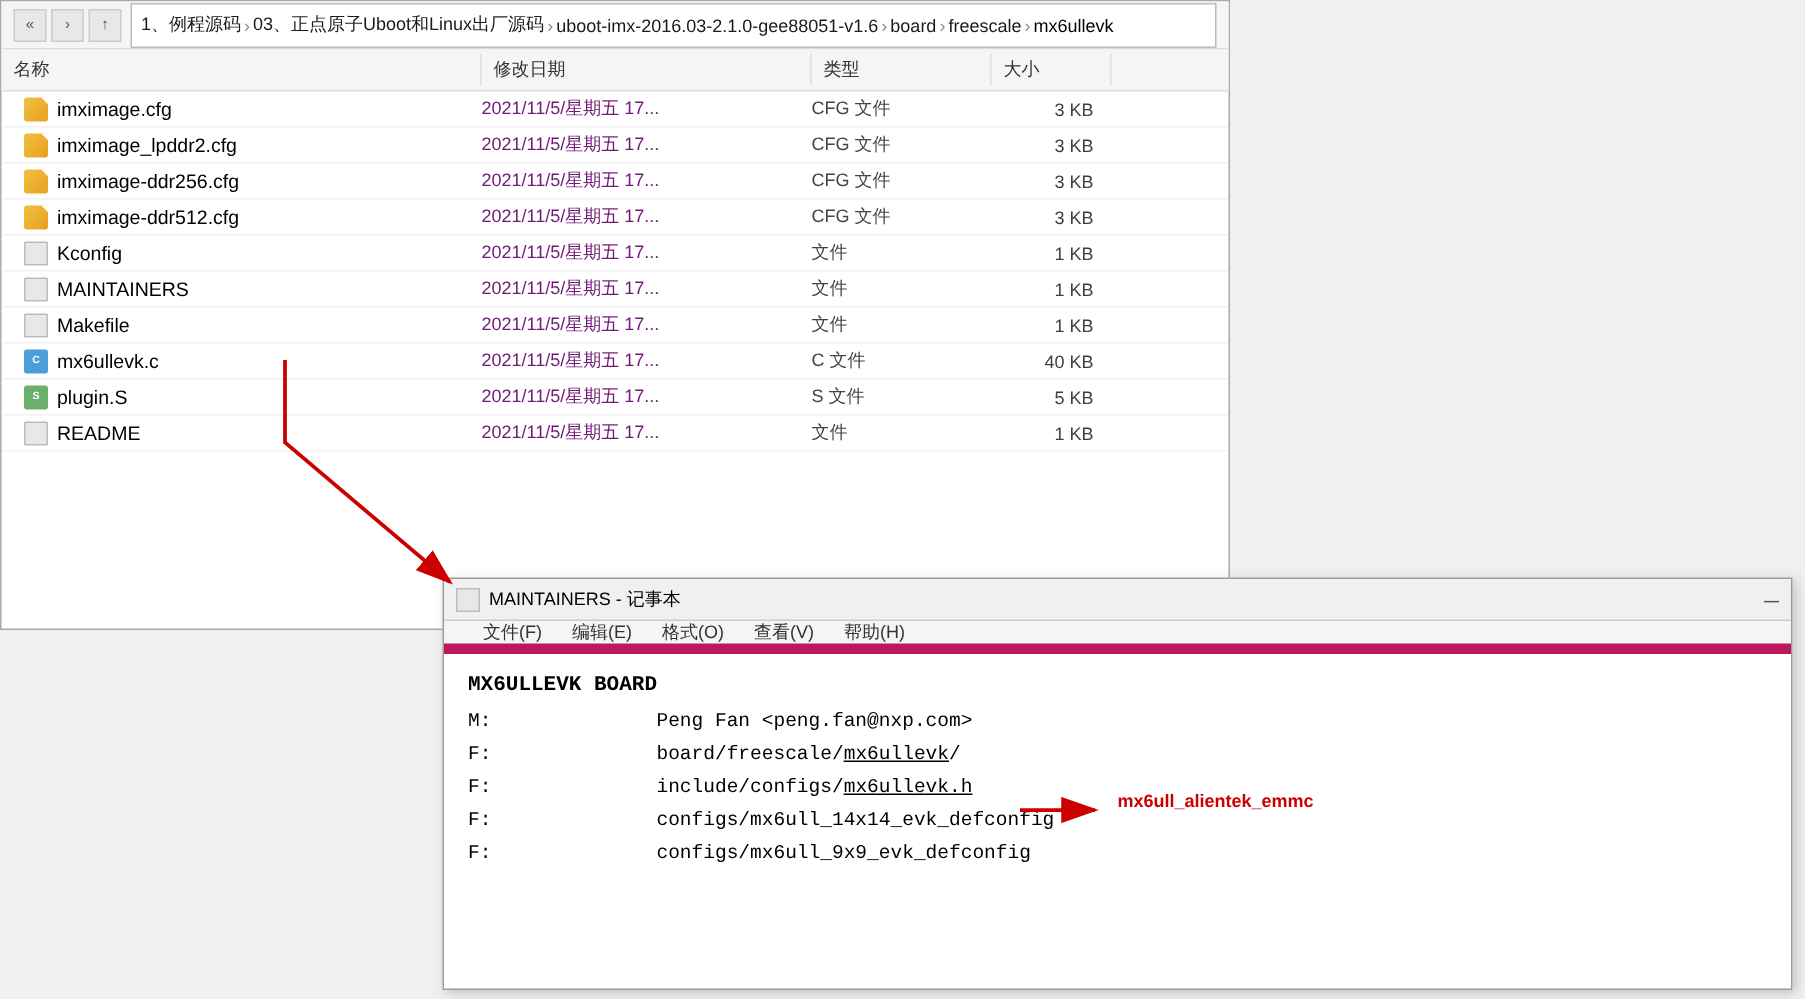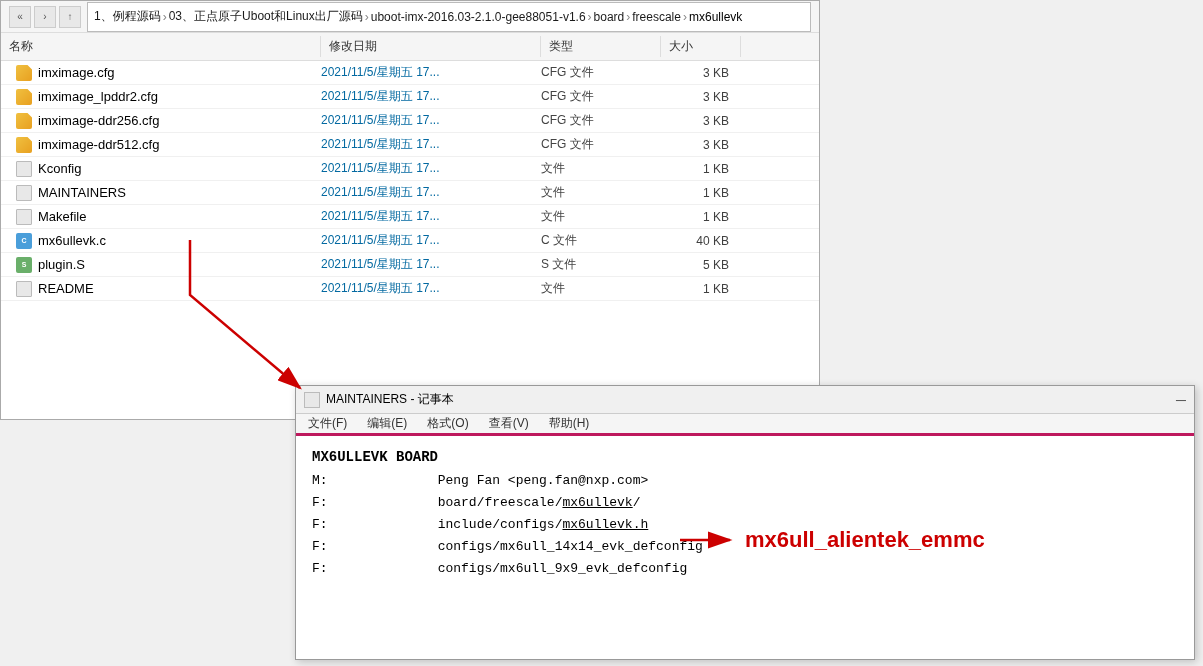--- a/index.html
+++ b/index.html
@@ -164,21 +164,21 @@
       color: #fff;
       font-size: 7px;
       display: flex;
       align-items: center;
       justify-content: center;
       font-weight: bold;
     }
 
     .file-date-cell {
       width: 220px;
-      color: #0369a1;
+      color: #701a75;
       font-size: 12px;
     }
 
     .file-type-cell {
       width: 120px;
       color: #444;
       font-size: 12px;
     }
 
     .file-size-cell {
@@ -228,22 +228,22 @@
     }
 
     .notepad-minimize {
       font-size: 14px;
       color: #555;
       cursor: pointer;
     }
 
     .notepad-menubar {
       background: #f5f5f5;
-      border-bottom: 3px solid #be185d;
-      padding: 2px 8px;
+      border-bottom: 7px solid #be185d;
+      padding: 2px 22px;
       display: flex;
       gap: 12px;
       height: 22px;
       align-items: center;
     }
 
     .menu-item {
       font-size: 12px;
       color: #333;
       cursor: pointer;
@@ -274,21 +274,21 @@
     }
 
     .underline {
       text-decoration: underline;
     }
 
     
     .red-annotation {
       position: absolute;
       color: #cc0000;
-      font-size: 22px;
+      font-size: 12px;
       font-weight: bold;
       font-family: Arial, sans-serif;
       pointer-events: none;
     }
 
     svg.arrow-svg {
       position: absolute;
       pointer-events: none;
       overflow: visible;
     }

